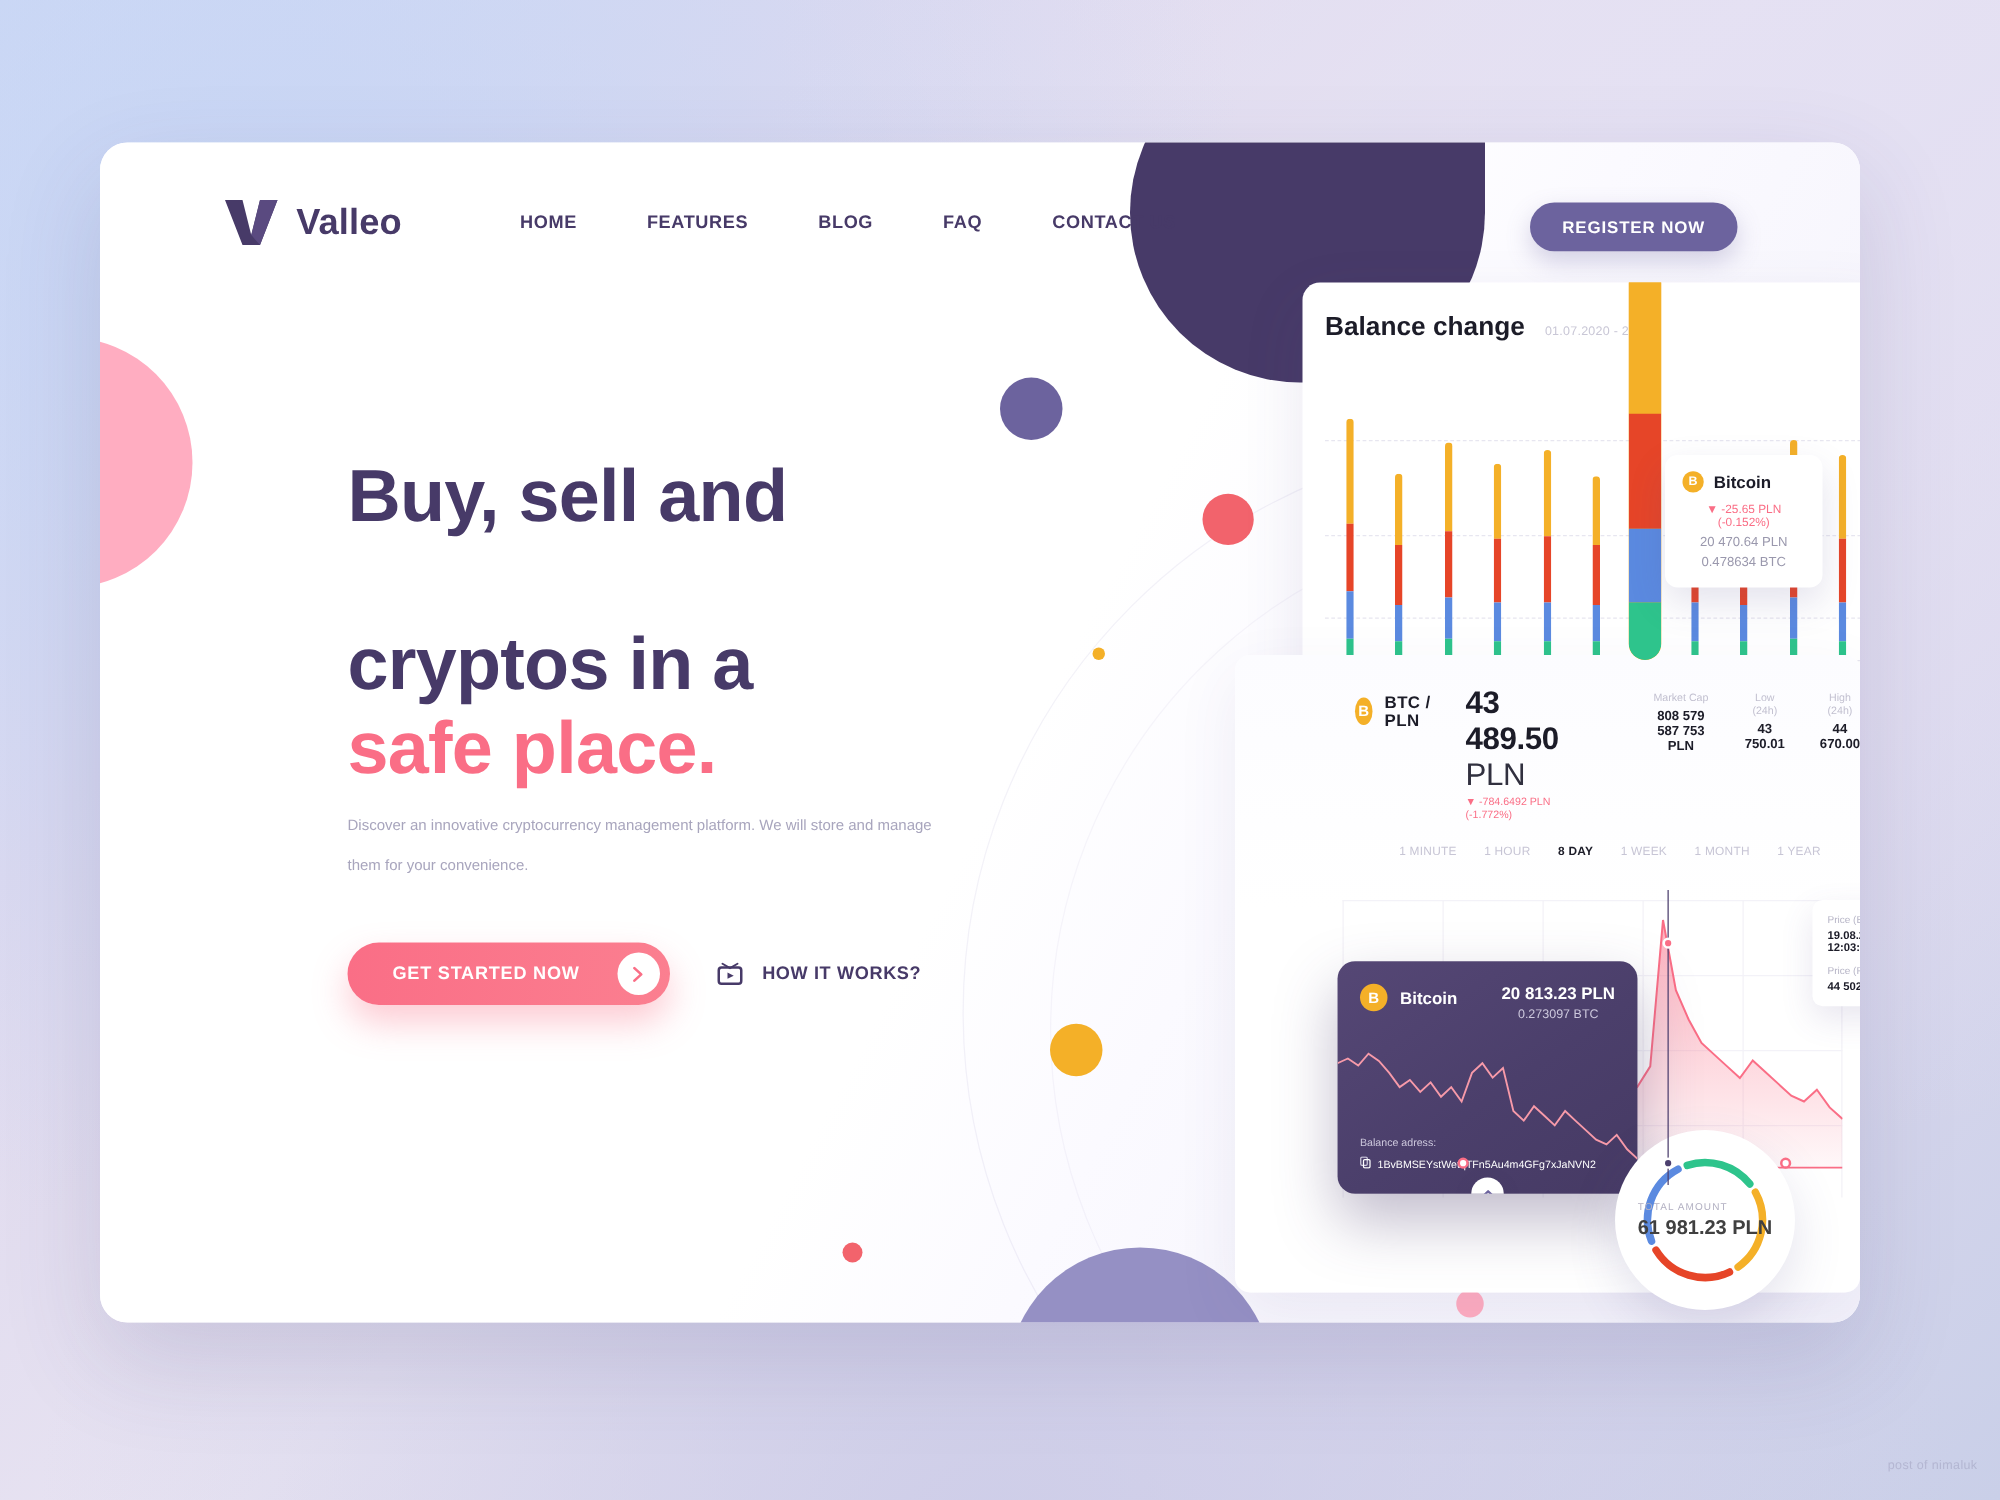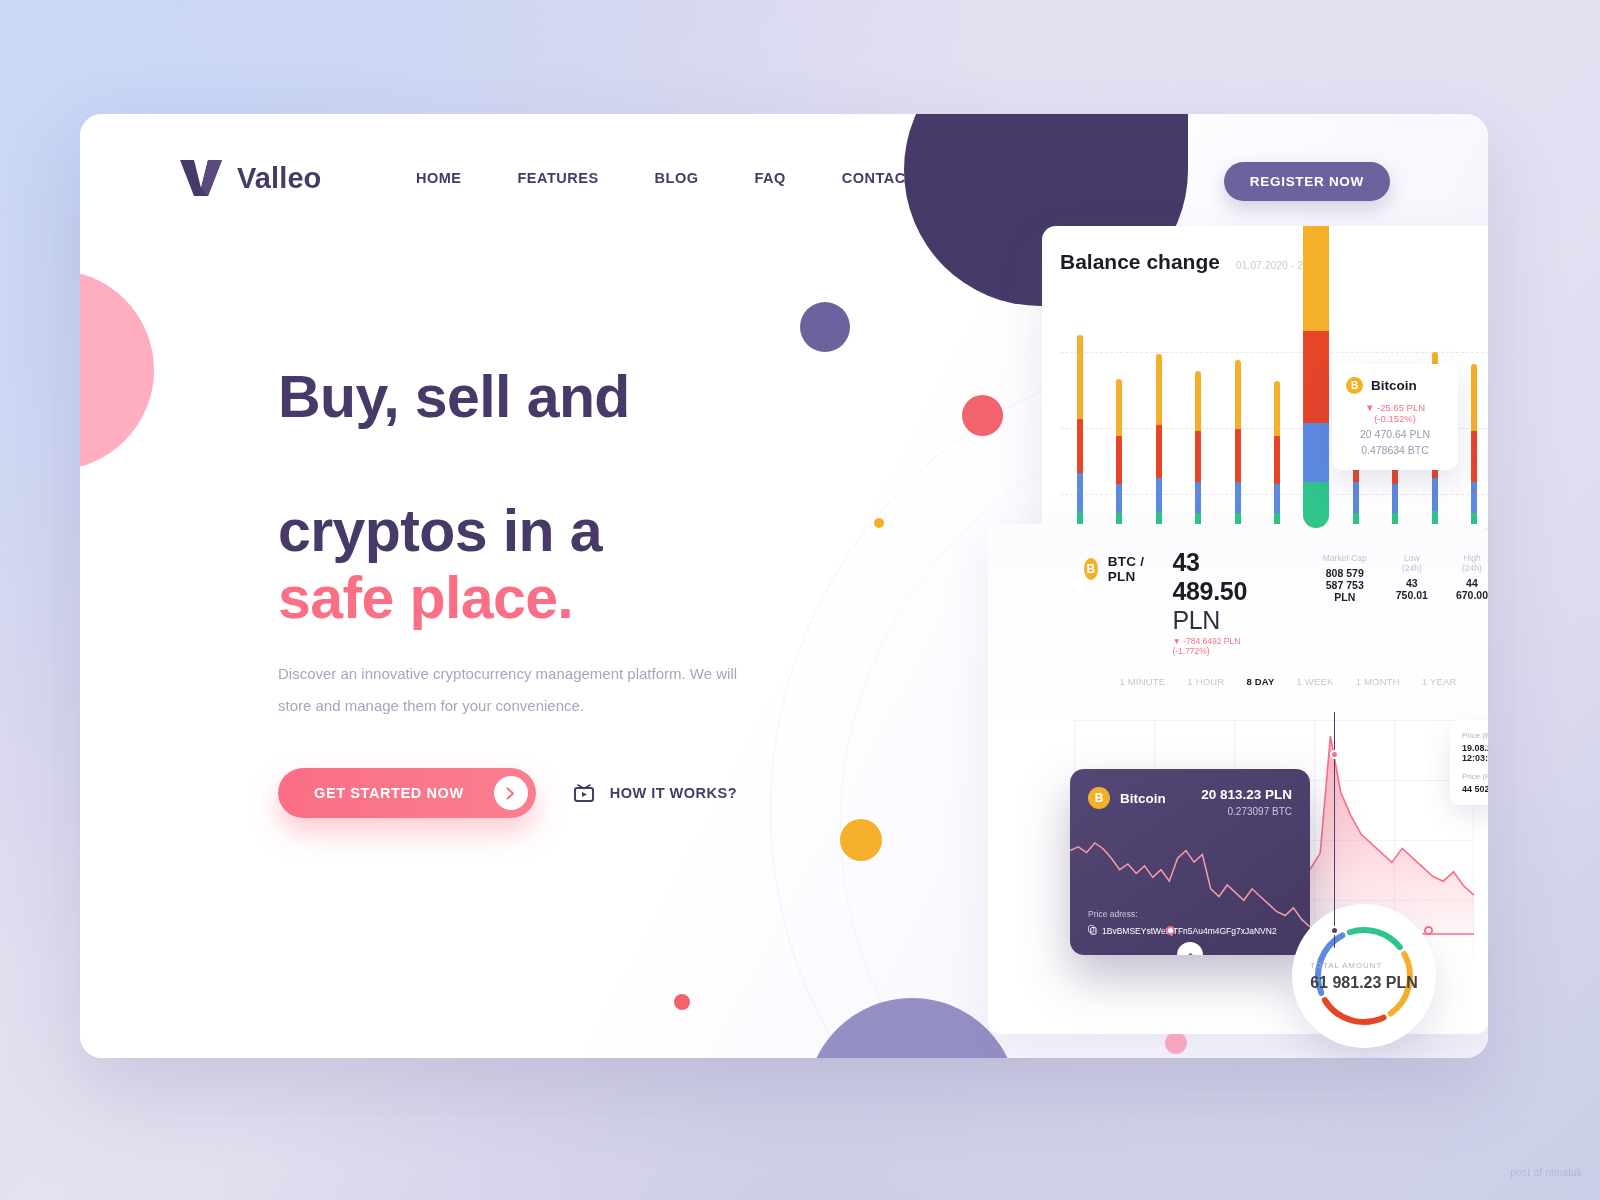--- a/index.html
+++ b/index.html
@@ -93,21 +93,21 @@
     box-shadow: 0 8px 20px rgba(108,99,158,.28);
   }
   
   .hero { position: absolute; left: 198px; top: 250px; width: 470px; }
   h1.hero-title {
     font-size: 59px; line-height: 67px; font-weight: 700;
     color: #473a68; letter-spacing: -0.6px;
   }
   h1.hero-title .accent { color: #fa6e86; }
   .hero-sub {
-    margin-top: 26px; font-size: 15px; line-height: 32px;
+    margin-top: 12px; font-size: 12px; line-height: 32px;
     color: #a8a5bd; max-width: 480px;
   }
   .cta-row { margin-top: 46px; display: flex; align-items: center; gap: 36px; }
   .cta-primary {
     display: flex; align-items: center; gap: 16px;
     background: linear-gradient(95deg,#fa6e86 0%, #fb7f90 100%);
     border: none; border-radius: 28px; height: 50px;
     padding: 0 8px 0 36px; cursor: pointer;
     box-shadow: 0 14px 28px rgba(250,110,134,.36);
   }
@@ -236,21 +236,21 @@
   .wallet {
     position: absolute; left: 990px; top: 655px;
     width: 240px; height: 186px;
     background: linear-gradient(145deg,#554775 0%, #4b3f6b 55%, #463a64 100%);
     border-radius: 14px; overflow: hidden;
     box-shadow: 0 22px 48px rgba(75,63,107,.34);
   }
   .wallet-head { display: flex; align-items: flex-start; padding: 18px 18px 0; justify-content: space-between; }
   .wallet-left { display: flex; align-items: center; gap: 10px; }
   .wallet-left .nm { font-size: 13.5px; font-weight: 700; color: #fff; }
-  .wallet-right { text-align: right; }
+  .wallet-right { text-align: center; }
   .wallet-right .amt { font-size: 13.5px; font-weight: 700; color: #fff; }
   .wallet-right .btc { font-size: 10px; color: #cdc8dd; margin-top: 4px; }
   .wallet-addr { position: absolute; left: 18px; bottom: 18px; }
   .wallet-addr .k { font-size: 8.5px; color: #cdc8dd; }
   .wallet-addr .v { font-size: 8.5px; color: #fff; margin-top: 6px; display: flex; align-items: center; gap: 5px; }
   .wallet-toggle {
     position: absolute; left: 50%; bottom: -13px; transform: translateX(-50%);
     width: 26px; height: 26px; border-radius: 50%; background: #fff;
     display: flex; align-items: center; justify-content: center;
     box-shadow: 0 5px 14px rgba(70,58,100,.22); cursor: pointer; z-index: 9;
@@ -533,21 +533,21 @@
       </div>
       <div class="wallet-right">
         <div class="amt">20 813.23 PLN</div>
         <div class="btc">0.273097 BTC</div>
       </div>
     </div>
     <svg id="walletSvg" width="240" height="110" viewBox="0 0 240 110" style="position:absolute;left:0;top:62px">
         <path d="M0.0,19.6 L8.3,15.8 L16.6,21.5 L24.8,12.0 L33.1,17.7 L41.4,27.3 L49.7,38.7 L57.9,33.0 L66.2,42.5 L74.5,34.9 L82.8,46.4 L91.0,38.7 L99.3,50.2 L107.6,27.3 L115.9,19.6 L124.1,31.1 L132.4,23.5 L140.7,57.8 L149.0,65.5 L157.2,54.0 L165.5,61.6 L173.8,69.3 L182.1,57.8 L190.3,65.5 L198.6,73.1 L206.9,80.7 L215.2,84.5 L223.4,76.9 L231.7,88.4 L240.0,96.0" fill="none" stroke="#f79aa9" stroke-width="1.5"></path>
       </svg>
     <div class="wallet-addr">
-      <div class="k">Price adress:</div>
+      <div class="k">Balance adress:</div>
       <div class="v">
         <span>
           <svg width="9" height="10" viewBox="0 0 9 10">
               <rect x="0.6" y="0.6" width="5.2" height="6.6" rx="1" fill="none" stroke="#cdc8dd" stroke-width="1"></rect>
               <rect x="2.8" y="2.6" width="5.2" height="6.6" rx="1" fill="none" stroke="#fff" stroke-width="1"></rect>
             </svg>
         </span>
         <span>1BvBMSEYstWetqTFn5Au4m4GFg7xJaNVN2</span>
       </div>
     </div>

